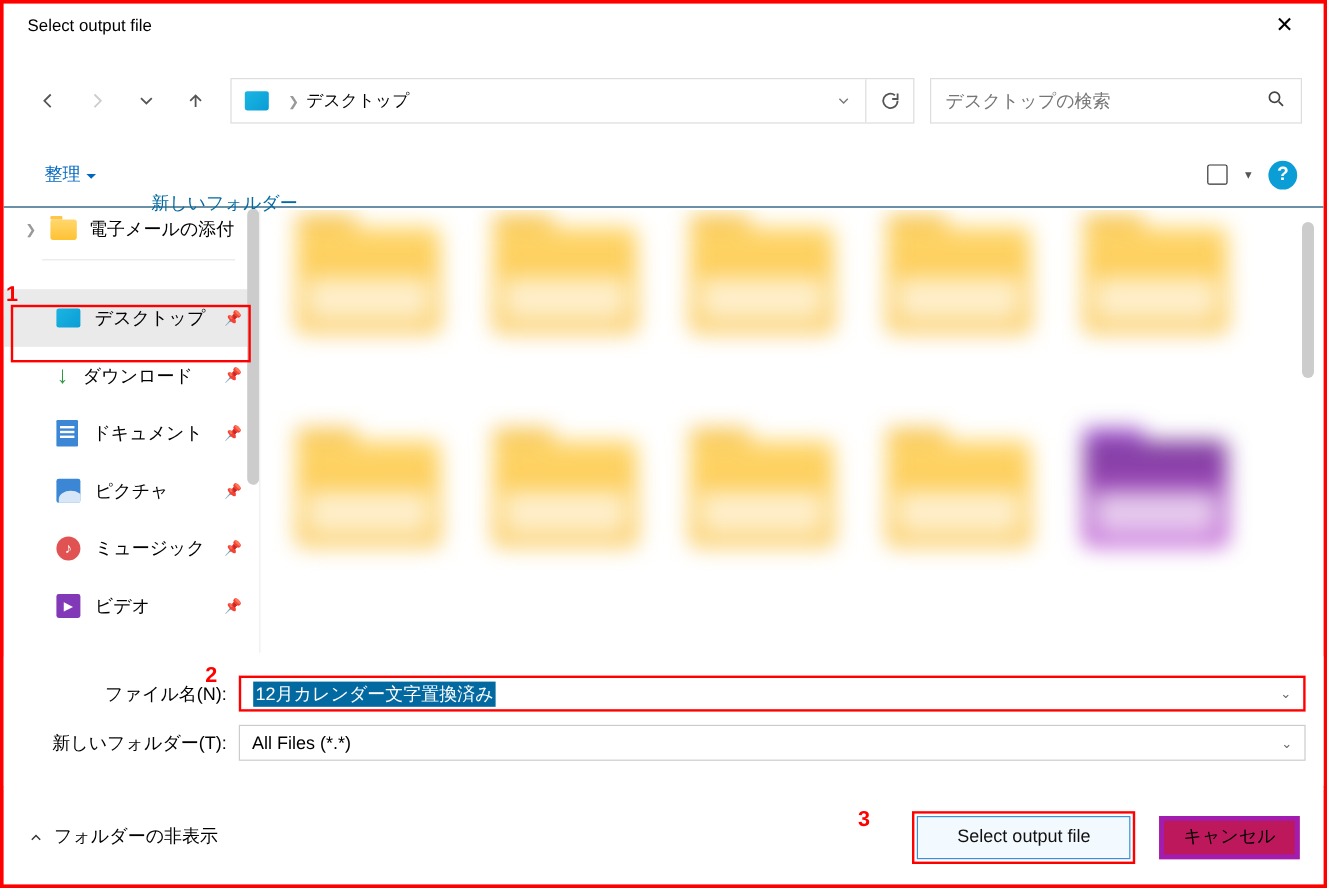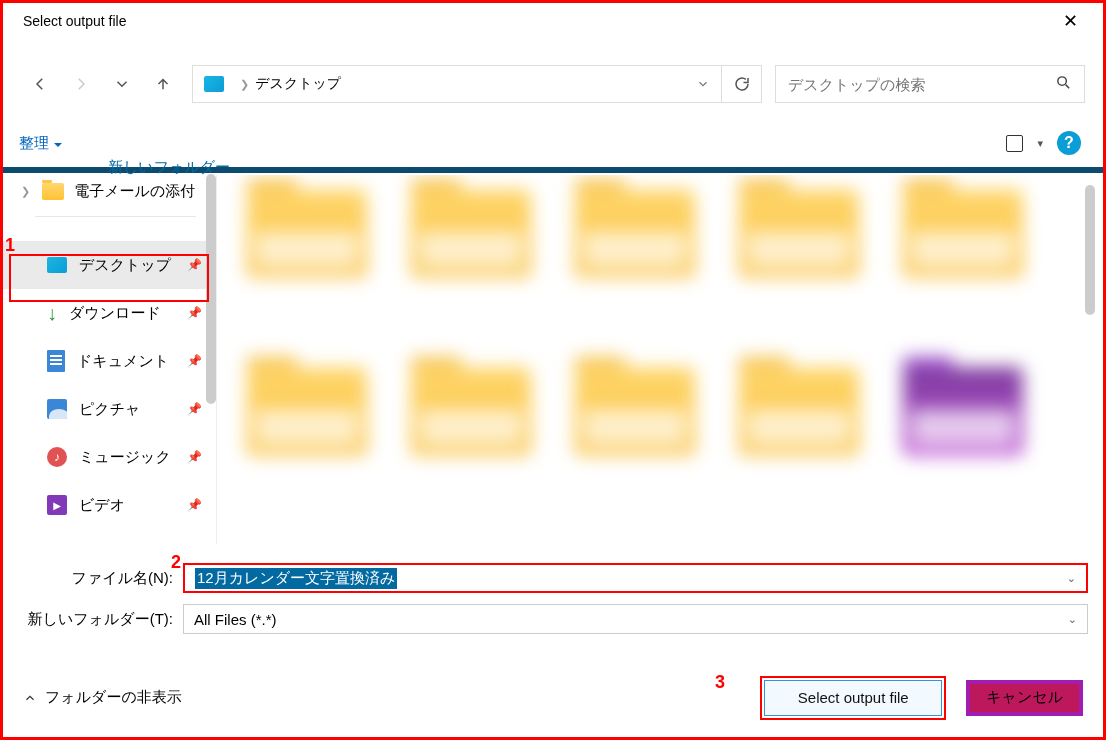--- a/index.html
+++ b/index.html
@@ -17,21 +17,21 @@
 .addr-folder-icon { width: 20px; height: 16px; background: linear-gradient(135deg,#1bb5e2,#0a9dd6); margin: 0 10px 0 11px; border-radius: 2px; }
 .addr-sep { color: #999; margin: 0 6px; font-size: 11px; }
 .addr-seg { color: #000; }
 .addr-drop { width: 36px; height: 100%; display: flex; align-items: center; justify-content: center; cursor: pointer; }
 .addr-refresh { width: 40px; height: 36px; border-left: 1px solid #ddd; display: flex; align-items: center; justify-content: center; cursor: pointer; }
 
 .search-box { width: 310px; border: 1px solid #ddd; height: 38px; margin-left: 10px; display: flex; align-items: center; padding: 0 12px; }
 .search-box input { flex: 1; border: none; outline: none; color: #888; font-size: 15px; }
 .search-box .si { color: #555; }
 
-.tool-bar { position: absolute; top: 116px; left: 0; right: 0; height: 54px; border-bottom: 6px solid #0c4a6e; display: flex; align-items: center; padding: 0 16px; }
+.tool-bar { position: absolute; top: 116px; left: 0; right: 0; height: 54px; border-bottom: 1px solid #0c4a6e; display: flex; align-items: center; padding: 0 34px; }
 .tb-label { color: #0067c0; font-size: 15px; }
 .tb-label.arrow::after { content: ""; display: inline-block; border: 4px solid transparent; border-top-color: #0067c0; margin-left: 5px; transform: translateY(3px); }
 .tb-new { color: #0369a1; margin-left: 46px; font-size: 15px; margin-top: 48px; }
 .tb-right { position: absolute; right: 22px; display: flex; align-items: center; gap: 14px; }
 .view-icon { width: 17px; height: 17px; border: 1.5px solid #333; border-radius: 2px; display:inline-block; }
 .view-drop { color: #555; font-size: 11px; }
 .help-icon { width: 24px; height: 24px; border-radius: 50%; background: #0a9dd6; color: #fff; display: flex; align-items: center; justify-content: center; font-size: 16px; font-weight: bold; }
 
 .sidebar { position: absolute; top: 171px; left: 0; bottom: 193px; width: 213px; overflow: hidden; }
 .scrollbar-sb { position: absolute; right: 0; top: 0; width: 10px; height: 230px; background: #ccc; border-radius: 5px; }
@@ -59,21 +59,21 @@
 .folders-grid { position:absolute; inset: 14px 30px; filter: blur(9px); }
 .f-row { display:flex; gap: 44px; margin-bottom: 90px; }
 .f-item { width: 120px; height: 88px; background: linear-gradient(#ffd76e,#f9bf3a); border-radius: 6px; position:relative; }
 .f-item::before { content:""; position:absolute; top:-10px; left:0; width:50px; height:12px; background:#f6c450; border-radius: 3px 3px 0 0; }
 .f-item::after { content:""; position:absolute; bottom:8px; left:8px; right:8px; height:38px; background:#fff; opacity:0.7; border-radius:3px; }
 .f-item.purple { background: linear-gradient(#7e3f9e,#b847d0); }
 .f-item.purple::before { background:#9b4dca; }
 
 .bottom-form { position: absolute; left: 0; right: 0; bottom: 82px; height: 108px; background: #fff; padding: 13px 15px 0 0; }
 .form-row { display: flex; align-items: center; height: 36px; margin-bottom: 5px; }
-.form-label { width: 180px; text-align: right; padding-right: 10px; font-size: 15px; }
+.form-label { width: 196px; text-align: right; padding-right: 10px; font-size: 15px; }
 .form-field { flex: 1; border: 1px solid #ccc; height: 30px; display: flex; align-items: center; padding: 0 10px; position: relative; }
 .form-field.red-border { border: 2px solid #ff0000; }
 .form-field .selected-text { background: #0369a1; color: #fff; padding: 1px 2px; font-size: 15px; }
 .form-field .fdrop { position: absolute; right: 10px; color: #666; font-size: 11px; }
 .plain { font-size: 15px; }
 
 .footer { position: absolute; left: 0; right: 0; bottom: 0; height: 80px; border-top: 1px solid #fff; display: flex; align-items: center; padding: 0 20px; }
 .footer .hide-folders { display: flex; align-items: center; gap: 8px; font-size: 15px; cursor: pointer; }
 .footer .spacer { flex: 1; }
 .btn { height: 36px; min-width: 112px; border: 4px solid #a21caf; background: #be185d; font-size: 15px; display: inline-flex; align-items: center; justify-content: center; cursor: pointer; padding: 0 16px; }

